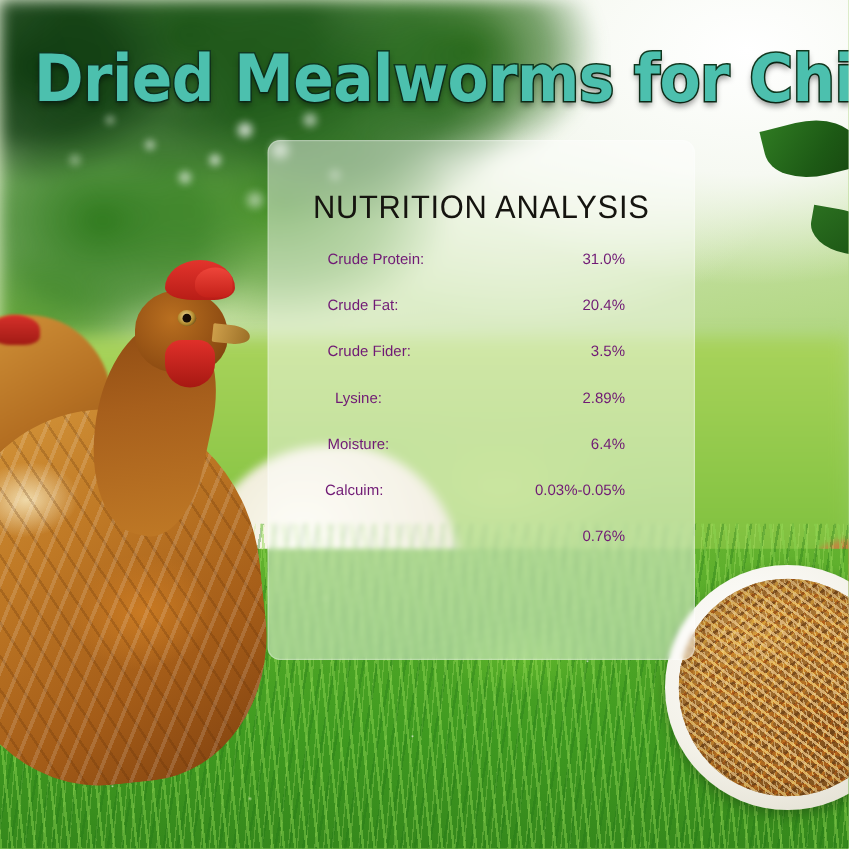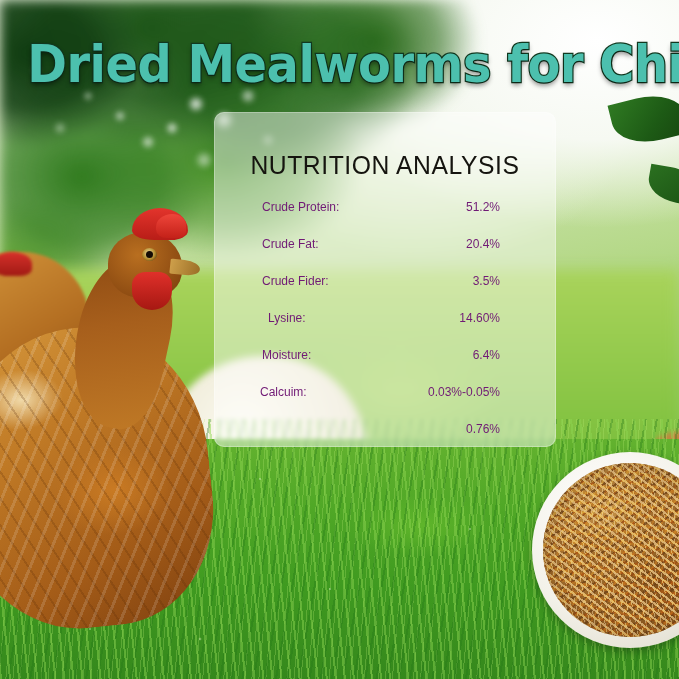--- a/index.html
+++ b/index.html
@@ -235,21 +235,21 @@
     transform:scaleX(.92);
     -webkit-text-stroke:2.5px #123a20;
     paint-order:stroke fill;
     text-shadow:0 3px 5px rgba(0,0,0,.45);
     white-space:nowrap;
   }
 
   
   .panel{
     position:absolute;
-    left:214px;top:112px;width:342px;height:335px;
+    left:214px;top:112px;width:342px;height:416px;
     background:rgba(255,255,255,.46);
     border-radius:10px;
     box-shadow:0 0 0 1px rgba(255,255,255,.28) inset;
     backdrop-filter:blur(2px);
   }
   .panel-title{
     position:absolute;left:0;right:0;top:38px;
     text-align:center;
     font-family:"Liberation Sans",sans-serif;
     font-size:26px;
@@ -376,36 +376,36 @@
   </div>
 
   <div class="title">Dried Mealworms for Chickens</div>
 
   <div class="panel">
     <div class="panel-title">NUTRITION ANALYSIS</div>
     <div class="rows">
 
       <div class="row r0">
         <span class="lbl">Crude Protein:</span>
-        <span class="val">51.2%</span>
+        <span class="val">31.0%</span>
       </div>
 
       <div class="row r1">
         <span class="lbl">Crude Fat:</span>
         <span class="val">20.4%</span>
       </div>
 
       <div class="row r2">
         <span class="lbl">Crude Fider:</span>
         <span class="val">3.5%</span>
       </div>
 
       <div class="row r3">
         <span class="lbl">Lysine:</span>
-        <span class="val">14.60%</span>
+        <span class="val">2.89%</span>
       </div>
 
       <div class="row r4">
         <span class="lbl">Moisture:</span>
         <span class="val">6.4%</span>
       </div>
 
       <div class="row r5">
         <span class="lbl">Calcuim:</span>
         <span class="val">0.03%-0.05%</span>

